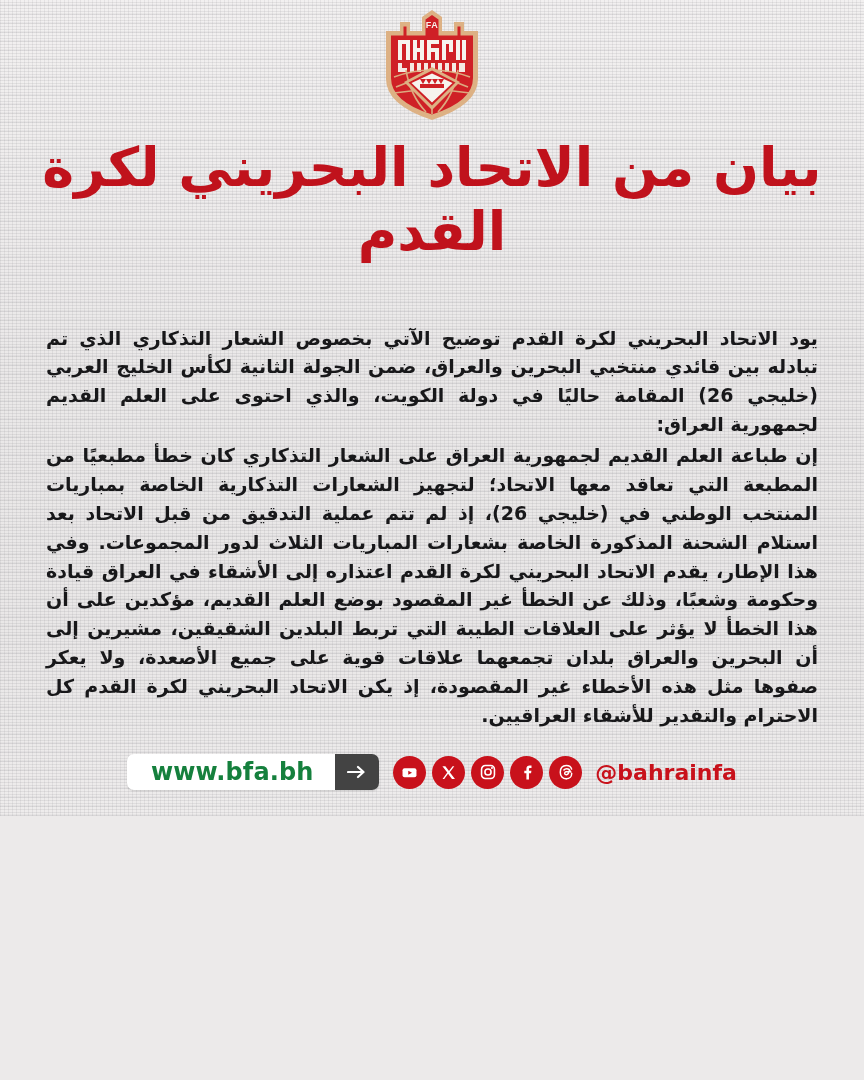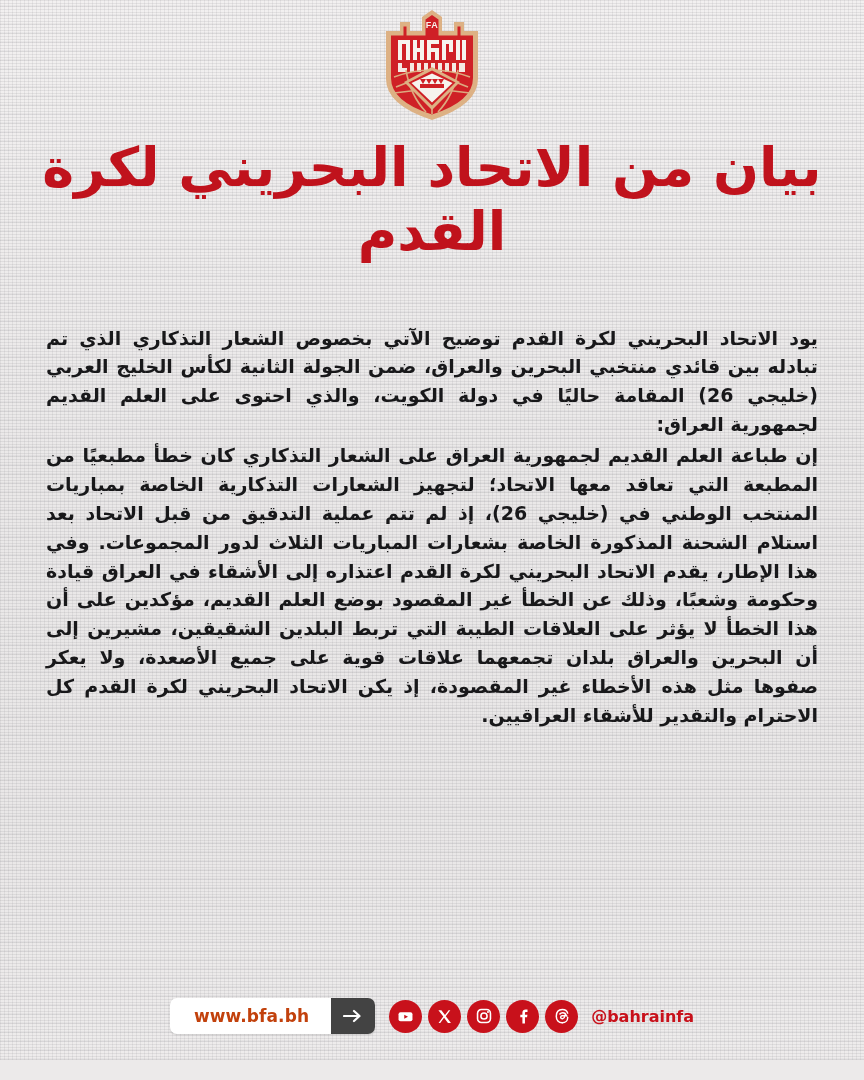--- a/index.html
+++ b/index.html
@@ -14,21 +14,21 @@
     font-family: "DejaVu Sans", "Liberation Sans", sans-serif;
     background-color: #eceaea;
     position: relative;
   }
 
   
   #page {
     position: absolute;
     inset: 0;
     width: 864px;
-    height: 1060px;
+    height: 816px;
     background-color: #edebeb;
     background-image:
       repeating-linear-gradient(0deg,
         rgba(120,120,125,0.13) 0px,
         rgba(120,120,125,0.13) 1px,
         rgba(255,255,255,0.0) 1px,
         rgba(255,255,255,0.0) 3px),
       repeating-linear-gradient(90deg,
         rgba(110,110,118,0.10) 0px,
         rgba(110,110,118,0.10) 1px,
@@ -107,23 +107,23 @@
     height: 36px;
     border-radius: 7px;
     overflow: hidden;
     background: #ffffff;
     box-shadow: 0 1px 2px rgba(0,0,0,0.14);
   }
   .url-text {
     display: flex;
     align-items: center;
     padding: 0 22px 0 24px;
-    font-size: 17px;
-    font-weight: bold;
-    color: #c2410c;
+    font-size: 24px;
+    font-weight: bold;
+    color: #15803d;
     letter-spacing: 0.1px;
     white-space: nowrap;
   }
   .url-arrow {
     width: 44px;
     background: #434343;
     display: flex;
     align-items: center;
     justify-content: center;
     color: #ffffff;
@@ -138,21 +138,21 @@
     width: 33px;
     height: 33px;
     border-radius: 50%;
     background: #c8111b;
     display: flex;
     align-items: center;
     justify-content: center;
   }
   .handle {
     margin-left: 13px;
-    font-size: 16px;
+    font-size: 22px;
     font-weight: bold;
     color: #c8111b;
     white-space: nowrap;
     letter-spacing: 0px;
   }
 </style>
 </head>
 <body>
 
 <div id="page">

